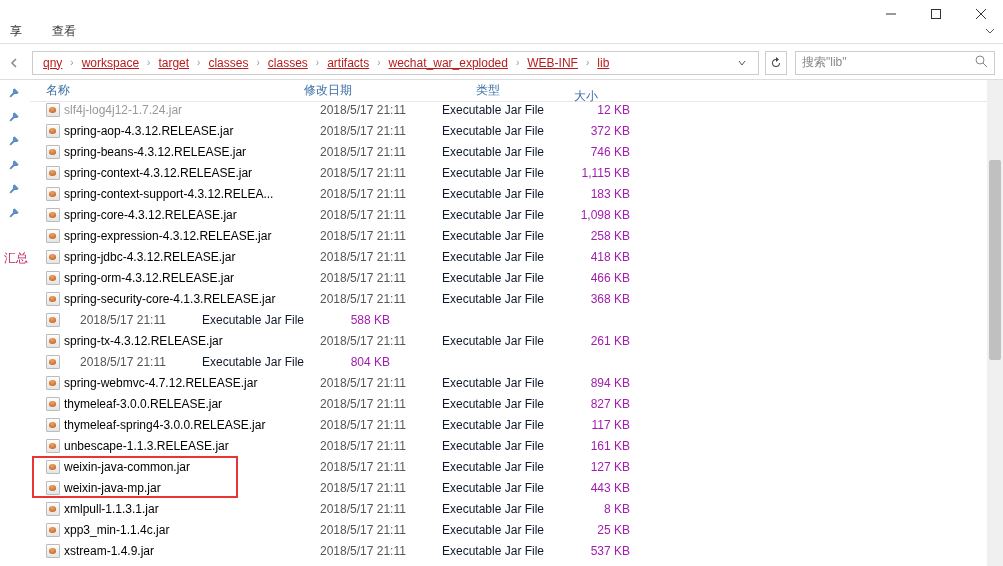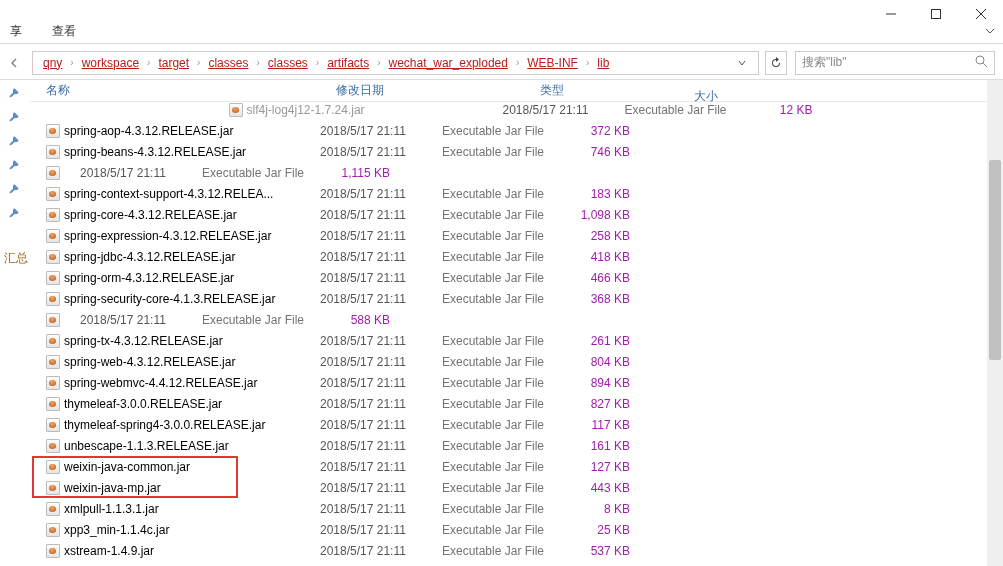--- a/index.html
+++ b/index.html
@@ -16,33 +16,33 @@
     .crumb { color: #b91c1c; padding: 0 4px; text-decoration: underline; }
     .crumb-sep { color: #999; margin: 0 4px; font-size: 10px; }
     .bc-dropdown { color: #555; margin-left: auto; margin-right: 6px; }
     .refresh-btn { width: 22px; height: 24px; border: 1px solid #ccc; display: flex; align-items: center; justify-content: center; margin-right: 8px; color: #444; }
     .search-box { width: 200px; height: 24px; border: 1px solid #ccc; display: flex; align-items: center; padding: 0 6px; margin-right: 8px; color: #888; }
     .search-box .search-text { flex: 1; }
     .search-box .mag { color: #888; }
     .quickaccess { position: absolute; left: 0; top: 80px; bottom: 0; width: 30px; background: #fff; }
     .pin { width: 16px; height: 16px; margin: 8px auto; display: block; color: #888; }
     .pin svg { width: 12px; height: 12px; transform: rotate(45deg); }
-    .qa-label { position: absolute; left: 4px; top: 170px; font-size: 12px; color: #a16207; }
+    .qa-label { position: absolute; left: 4px; top: 170px; font-size: 12px; color: #be185d; }
     .main { position: absolute; left: 30px; top: 80px; right: 0; bottom: 0; background: #fff; }
-    .columns-header { display: flex; align-items: center; height: 22px; border-bottom: 1px solid #e8e8e8; padding-left: 16px; color: #3a6ea5; gap: 32px; }
+    .columns-header { display: flex; align-items: center; height: 22px; border-bottom: 1px solid #e8e8e8; padding-left: 16px; color: #3a6ea5; }
     .col-name { width: 258px; }
     .col-date { width: 122px; }
     .col-type { width: 124px; text-align: center; }
-    .col-size { width: 72px; text-align: right; margin-top: 12px; }
+    .col-size { width: 72px; text-align: center; margin-top: 12px; }
     .file-list { overflow: hidden; }
     .file-row { display: flex; align-items: center; height: 21px; padding-left: 16px; color: #000; }
     .file-row .icon-cell { width: 18px; display: flex; align-items: center; }
     .file-row .name-cell { width: 240px; overflow: hidden; white-space: nowrap; text-overflow: ellipsis; }
     .file-row .date-cell { width: 122px; color: #555; margin-left: 16px; }
-    .file-row .type-cell { width: 124px; color: #737373; }
+    .file-row .type-cell { width: 124px; color: #0f172a; }
     .file-row .size-cell { width: 72px; text-align: right; color: #a21caf; padding-right: 8px; }
     .jar-icon { width: 14px; height: 14px; background: linear-gradient(#fdfdfd, #e5e5e5); border: 1px solid #bbb; border-radius: 1px; position: relative; }
     .jar-icon::after { content: ""; position: absolute; left: 2px; top: 3px; width: 7px; height: 6px; background: radial-gradient(circle at 45% 30%, #f4a261, #b85c1f); border-radius: 50% 50% 45% 45%; }
     .highlight-box { position: absolute; border: 2px solid #e73434; pointer-events: none; }
     .highlight-combined { left: 32px; top: 456px; width: 206px; height: 42px; }
     .scrollbar-v { position: absolute; right: 0; top: 80px; bottom: 0; width: 16px; background: #f0f0f0; }
     .scroll-thumb { position: absolute; left: 2px; right: 2px; top: 80px; height: 200px; background: #c0c0c0; border-radius: 2px; }
   </style>
 </head>
 <body>
@@ -139,21 +139,21 @@
 </div>
 
 <div class="main">
   <div class="columns-header">
     <div class="col-name">名称</div>
     <div class="col-date">修改日期</div>
     <div class="col-type">类型</div>
     <div class="col-size">大小</div>
   </div>
   <div class="file-list" id="file-list">
-      <div class="file-row" style="color: rgb(153, 153, 153); margin-top: -3px; justify-content: center;">
+      <div class="file-row" style="color: rgb(153, 153, 153); margin-top: -3px;">
         <div class="icon-cell">
           <div class="jar-icon"></div>
         </div>
         <div class="name-cell">slf4j-log4j12-1.7.24.jar</div>
         <div class="date-cell">2018/5/17 21:11</div>
         <div class="type-cell">Executable Jar File</div>
         <div class="size-cell">12 KB</div>
       </div>
       <div class="file-row">
         <div class="icon-cell">
@@ -170,20 +170,21 @@
         </div>
         <div class="name-cell">spring-beans-4.3.12.RELEASE.jar</div>
         <div class="date-cell">2018/5/17 21:11</div>
         <div class="type-cell">Executable Jar File</div>
         <div class="size-cell">746 KB</div>
       </div>
       <div class="file-row">
         <div class="icon-cell">
           <div class="jar-icon"></div>
         </div>
+        <div class="name-cell">spring-context-4.3.12.RELEASE.jar</div>
         <div class="date-cell">2018/5/17 21:11</div>
         <div class="type-cell">Executable Jar File</div>
         <div class="size-cell">1,115 KB</div>
       </div>
       <div class="file-row">
         <div class="icon-cell">
           <div class="jar-icon"></div>
         </div>
         <div class="name-cell">spring-context-support-4.3.12.RELEA...</div>
         <div class="date-cell">2018/5/17 21:11</div>
@@ -249,30 +250,29 @@
         </div>
         <div class="name-cell">spring-tx-4.3.12.RELEASE.jar</div>
         <div class="date-cell">2018/5/17 21:11</div>
         <div class="type-cell">Executable Jar File</div>
         <div class="size-cell">261 KB</div>
       </div>
       <div class="file-row">
         <div class="icon-cell">
           <div class="jar-icon"></div>
         </div>
-        <div class="name-cell">spring-web-4.3.12.RELEASE.jar</div>
         <div class="date-cell">2018/5/17 21:11</div>
         <div class="type-cell">Executable Jar File</div>
         <div class="size-cell">804 KB</div>
       </div>
       <div class="file-row">
         <div class="icon-cell">
           <div class="jar-icon"></div>
         </div>
-        <div class="name-cell">spring-webmvc-4.4.12.RELEASE.jar</div>
+        <div class="name-cell">spring-webmvc-4.7.12.RELEASE.jar</div>
         <div class="date-cell">2018/5/17 21:11</div>
         <div class="type-cell">Executable Jar File</div>
         <div class="size-cell">894 KB</div>
       </div>
       <div class="file-row">
         <div class="icon-cell">
           <div class="jar-icon"></div>
         </div>
         <div class="name-cell">thymeleaf-3.0.0.RELEASE.jar</div>
         <div class="date-cell">2018/5/17 21:11</div>

